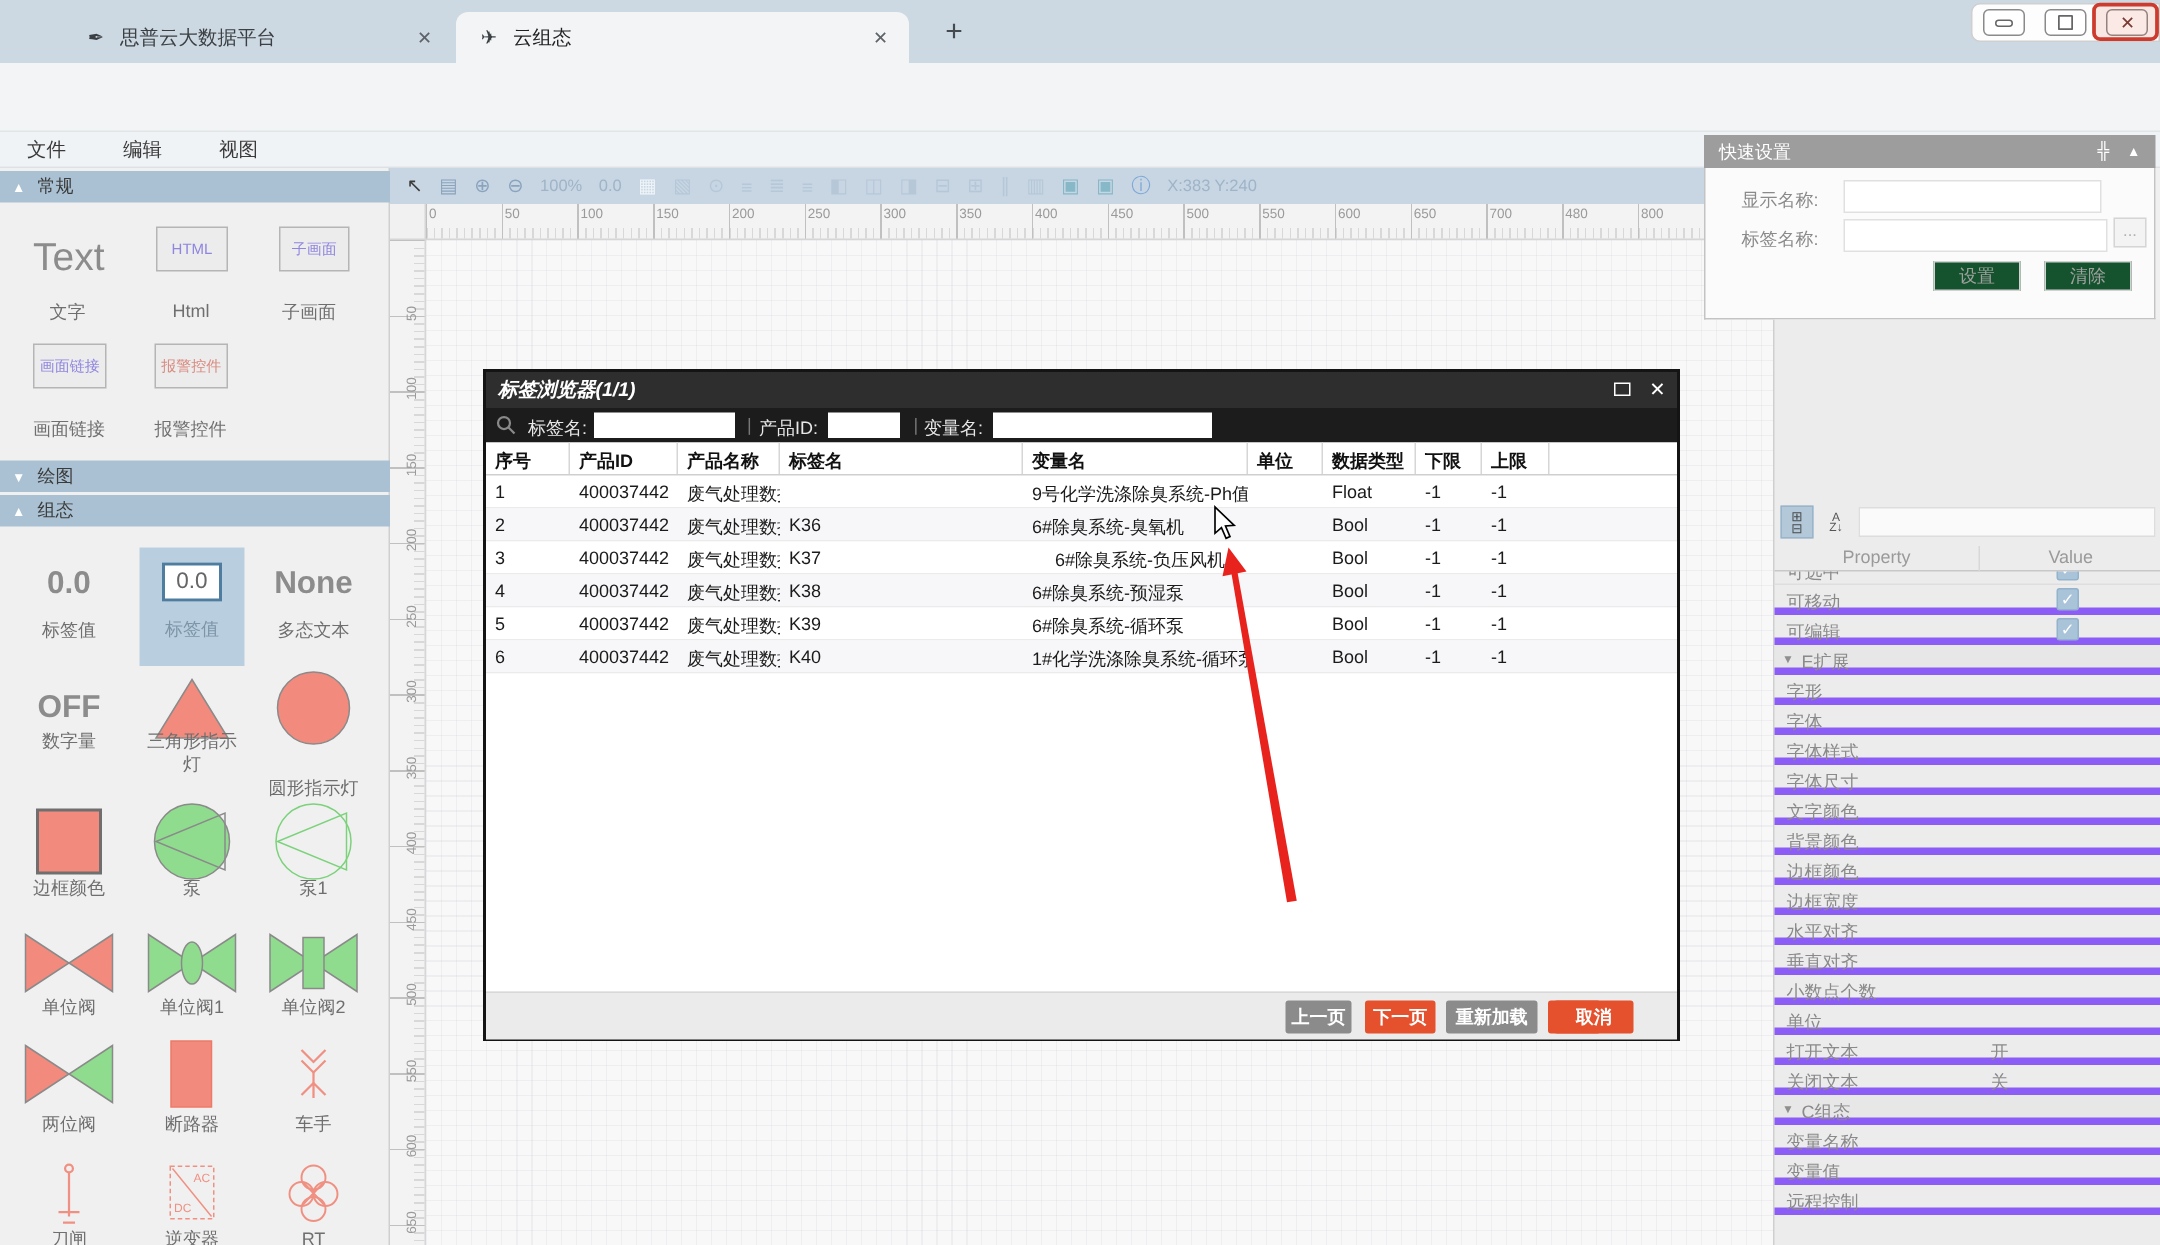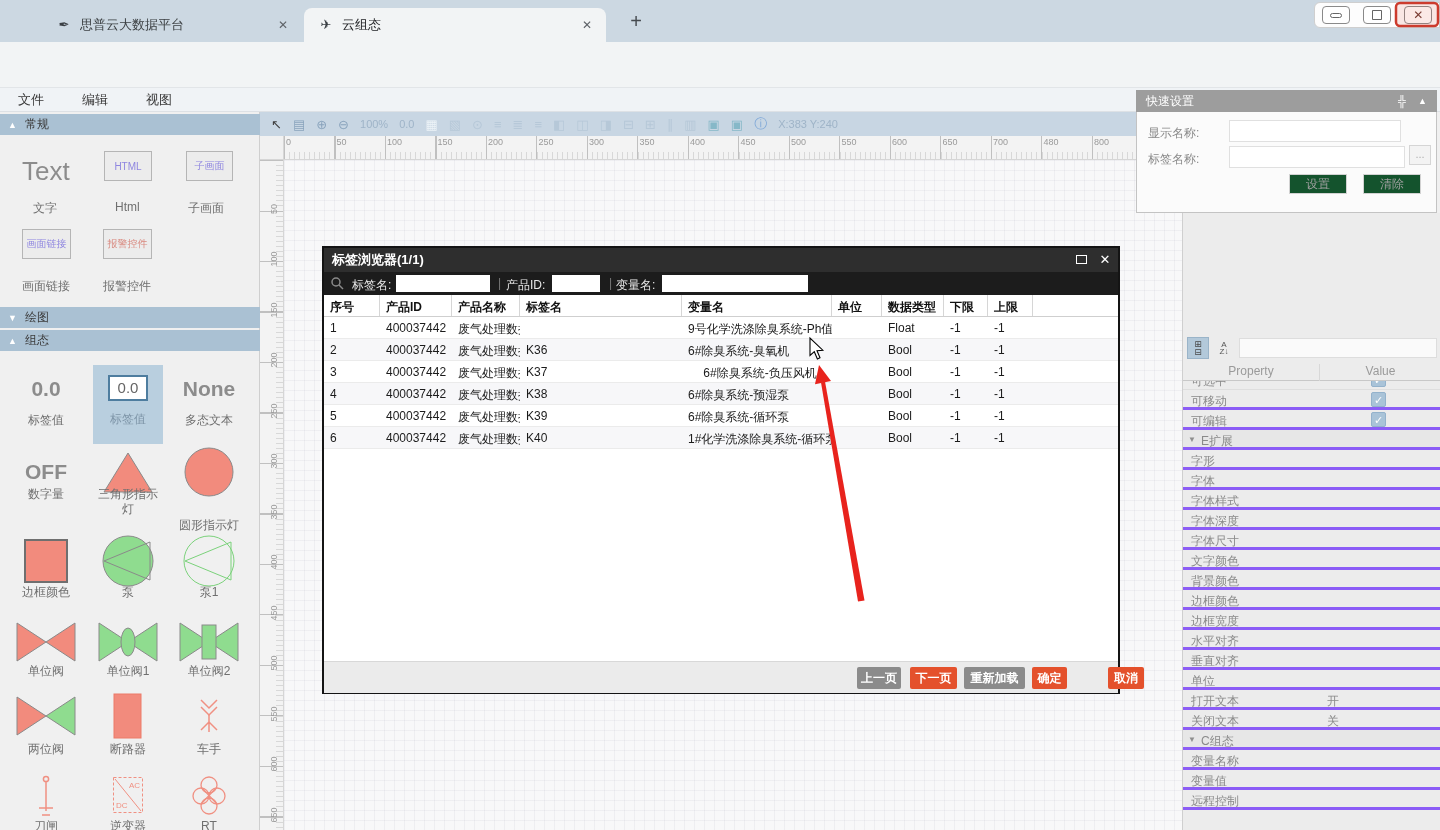--- a/index.html
+++ b/index.html
@@ -73,49 +73,49 @@
   #canvas { position:absolute; left:284px; top:160px; width:898px; height:670px; background:#f8f8f9;
     background-image:repeating-linear-gradient(to right,rgba(110,110,140,0.07) 0 1px,transparent 1px 10px),repeating-linear-gradient(to bottom,rgba(110,110,140,0.07) 0 1px,transparent 1px 10px); }
 
   
   #quickpanel { position:absolute; left:1136px; top:90px; width:301px; height:123px; }
   #qp-hdr { height:22px; background:#9d9d9d; display:flex; align-items:center; }
   #qp-hdr .qp-title { margin-left:10px; font-size:12px; color:#fff; }
   #qp-hdr .qp-ic { margin-left:auto; color:#fff; font-size:11px; }
   #qp-hdr .qp-ic2 { margin:0 10px 0 12px; color:#fff; font-size:9px; }
   #qp-body { position:relative; height:101px; background:#fbfbfb; border:1px solid #c3c3c3; border-top:none; }
-  .qp-label { position:absolute; left:11px; font-size:12px; color:#8a8a8a; }
+  .qp-label { position:absolute; left:24px; font-size:12px; color:#8a8a8a; }
   .qp-input { position:absolute; background:#fff; border:1px solid #e0e0e0; height:22px; }
   .qp-btn { position:absolute; width:58px; height:20px; background:#14532d; border:1px solid #d2d2d2; font-size:12px; color:#a0a0a0; text-align:center; line-height:18px; }
   #qp-more { position:absolute; left:272px; top:33px; width:22px; height:20px; background:#f3f3f3; border:1px solid #d5d5d5; color:#b0b0b0; font-size:11px; text-align:center; line-height:16px; }
 
   
   #proppanel { position:absolute; left:1182px; top:213px; width:258px; height:617px; background:#ececec; border-left:1px solid #cfcfcf; }
   #pp-toolbar { position:absolute; left:0; top:122px; width:258px; height:26px; display:flex; align-items:center; }
   .pp-tbtn { width:22px; height:22px; margin-left:4px; display:flex; align-items:center; justify-content:center; font-size:9px; }
   .pp-tbtn.cat { background:#b3c9da; border:1px solid #9ab4c9; color:#4a4a4a; flex-direction:column; line-height:8px; }
   .pp-tbtn.az { color:#555; flex-direction:column; line-height:7px; font-size:8px; }
   #pp-filter { margin-left:4px; width:198px; height:20px; background:#fafafa; border:1px solid #ddd; }
   #pp-header { position:absolute; left:0; top:148px; width:258px; height:20px; border-bottom:1px solid #c8c8c8; font-size:12px; color:#9a9a9a; }
   #pp-header .h1 { position:absolute; left:0; width:136px; text-align:center; top:3px; }
   #pp-header .h2 { position:absolute; left:136px; width:122px; text-align:center; top:3px; border-left:1px solid #d8d8d8; height:17px; }
   #pp-rows { position:absolute; left:0; top:168px; width:258px; }
-  .prow { position:relative; height:20px; border-bottom:3px solid #8b5cf6; }
+  .prow { position:relative; height:20px; border-bottom:5px solid #8b5cf6; }
   .prow .pl { position:absolute; left:8px; top:3px; font-size:12px; color:#8a8a8a; white-space:nowrap; }
   .prow.grp { background:#e7e7e7; }
   .prow.grp .garrow { position:absolute; left:5px; top:5px; font-size:8px; color:#8f8f8f; }
   .prow.grp .pl { left:18px; }
   .prow .pv { position:absolute; left:144px; top:3px; font-size:12px; color:#8a8a8a; }
   .prow .cb { position:absolute; left:188px; top:2px; width:15px; height:15px; background:#a9c3d8; border:1px solid #93b2cc; border-radius:2px; color:#fff; font-size:11px; text-align:center; line-height:14px; }
   .prow-clip { height:9px; overflow:hidden; border-bottom:1px solid #dedede; position:relative; }
   .prow-clip .prow { position:absolute; top:-11px; width:258px; border-bottom:none; }
 
   
   #dialog { position:absolute; left:322px; top:246px; width:798px; height:448px; border:2px solid #141414; background:#fff; }
-  #dlg-title { height:24px; background:#2e2e2e; display:flex; align-items:center; }
+  #dlg-title { height:24px; background:#2e2e2e; display:flex; align-items:center;font-style:italic; }
   #dlg-title .dt { margin-left:8px; font-size:13px; font-weight:bold; color:#fff; }
   #dlg-max { position:absolute; left:752px; top:7px; width:11px; height:9px; border:1.5px solid #fff; }
   #dlg-close { position:absolute; left:772px; top:3px; width:18px; height:18px; color:#fff; font-size:13px; text-align:center; line-height:18px; }
   #dlg-search { position:relative; height:23px; background:#1c1c1c;text-align:right; }
   #dlg-search .sl { position:absolute; top:5px; font-size:12px; color:#e8e8e8; }
   #dlg-search .si { position:absolute; top:3px; height:17px; background:#fff; border:none; }
   #dlg-search .ssep { position:absolute; top:4px; color:#777; font-size:12px; }
   #dlg-thead { position:relative; height:22px; background:#fff; border-bottom:1px solid #cfcfcf; display:flex; }
   #dlg-thead .th { font-size:12px; font-weight:bold; color:#111; padding:4px 0 0 6px; border-right:1px solid #d6d6d6; white-space:nowrap; overflow:hidden; flex:none; }
   #dlg-tbody .tr { height:22px; display:flex; border-bottom:1px solid #ebebeb; background:#fff; }
@@ -497,42 +497,42 @@
         <div class="prow">
           <span class="pl">字形</span>
         </div>
         <div class="prow">
           <span class="pl">字体</span>
         </div>
         <div class="prow">
           <span class="pl">字体样式</span>
         </div>
         <div class="prow">
-          <span class="pl">字体深度</span>
-        </div>
-        <div class="prow">
           <span class="pl">字体尺寸</span>
         </div>
         <div class="prow">
           <span class="pl">文字颜色</span>
         </div>
         <div class="prow">
           <span class="pl">背景颜色</span>
         </div>
         <div class="prow">
           <span class="pl">边框颜色</span>
         </div>
         <div class="prow">
           <span class="pl">边框宽度</span>
         </div>
         <div class="prow">
           <span class="pl">水平对齐</span>
         </div>
         <div class="prow">
           <span class="pl">垂直对齐</span>
+        </div>
+        <div class="prow">
+          <span class="pl">小数点个数</span>
         </div>
         <div class="prow">
           <span class="pl">单位</span>
         </div>
         <div class="prow">
           <span class="pl">打开文本</span>
           <span class="pv">开</span>
         </div>
         <div class="prow">
           <span class="pl">关闭文本</span>
@@ -659,21 +659,21 @@
           <div class="td" style="width: 45px;">-1</div>
           <div class="td" style="flex: 1 1 0%;"></div>
         </div>
       </div>
     <div id="dlg-fill"></div>
     <div id="dlg-footer">
         <div class="dlg-btn gray" style="left: 533px; width: 44px;">上一页</div>
         <div class="dlg-btn orange" style="left: 586px; width: 47px;">下一页</div>
         <div class="dlg-btn gray" style="left: 640px; width: 61px;">重新加载</div>
         <div class="dlg-btn orange" style="left: 708px; width: 35px;">确定</div>
-        <div class="dlg-btn orange" style="left: 784px; width: 36px;">取消</div>
+        <div class="dlg-btn orange" style="left: 712px; width: 53px;">取消</div>
       </div>
   </div>
 
   <svg id="annotations" viewBox="0 0 1440 830">
     <rect x="1396" y="3" width="42" height="23" rx="4" fill="rgba(225,70,48,0.12)" stroke="#cc3b2d" stroke-width="2.5"></rect>
     <polygon points="864.5,600.5 858,601.5 821,382.5 825,381.5" fill="#e8231d"></polygon>
     <polygon points="831,381 815,384.2 819,365" fill="#e8231d"></polygon>
     <path d="M810 338 l0 17.5 l4.3 -3.8 l3.1 7.2 l2.6 -1.2 l-3 -7 l5.8 -0.5 Z" fill="#fff" stroke="#000" stroke-width="1.1"></path>
   </svg>
 </div>

